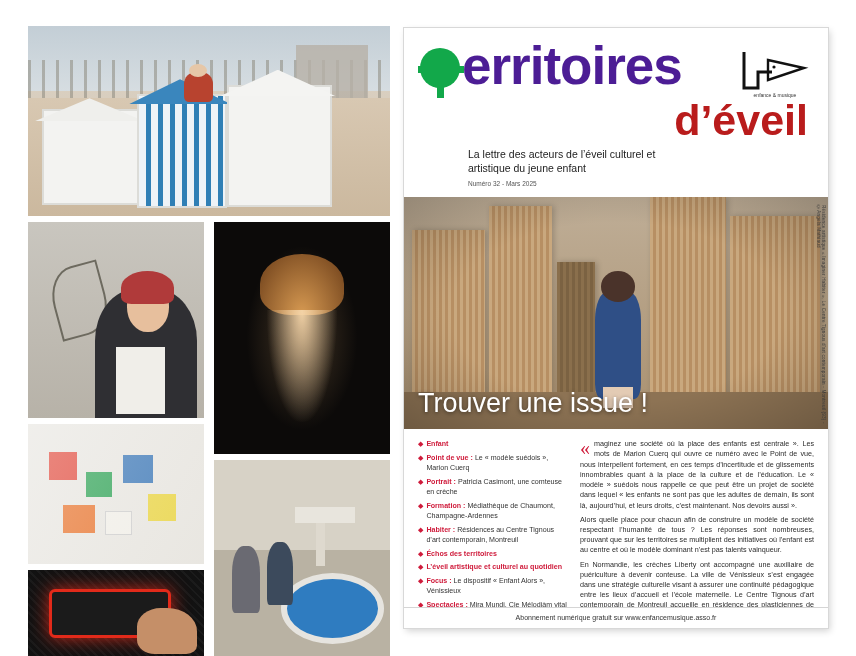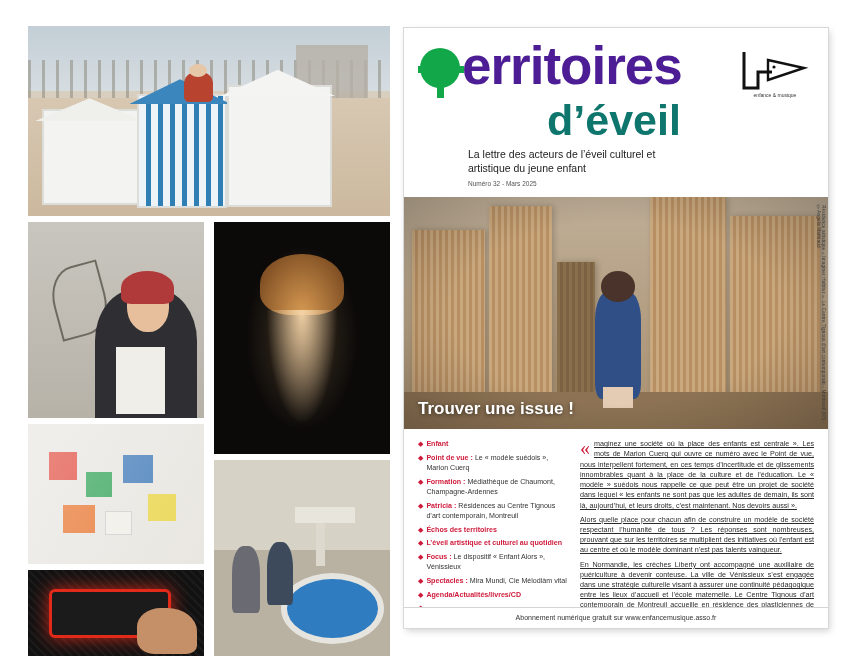--- a/index.html
+++ b/index.html
@@ -88,54 +88,54 @@
   .cover{position:absolute;left:404px;top:28px;width:424px;height:600px;background:#ffffff;
       box-shadow:0 0 0 1px #d8d8d8, 2px 3px 7px rgba(0,0,0,.18);overflow:hidden;}
 
   .masthead{position:relative;padding:14px 16px 4px 16px;}
   .logo-row{display:flex;align-items:flex-start;}
   .logo-mark{position:relative;width:46px;height:52px;flex:0 0 46px;margin-top:4px;}
   .logo-mark .circ{position:absolute;left:0;top:2px;width:40px;height:40px;border-radius:50%;background:#12a84a;}
   .logo-mark .bar{position:absolute;left:-2px;top:20px;width:46px;height:7px;background:#12a84a;}
   .logo-mark .stem{position:absolute;left:17px;top:4px;width:7px;height:48px;background:#12a84a;}
   .title-main{font-size:53px;line-height:.92;color:#4c1d95;font-weight:bold;letter-spacing:-1px;margin-left:-4px;}
-  .title-sub{font-size:43px;line-height:.95;color:#0f766e;font-weight:bold;text-align:center;margin-top:2px;padding-right:4px;}
+  .title-sub{font-size:43px;line-height:.95;color:#b91c1c;font-weight:bold;text-align:right;margin-top:2px;padding-right:4px;}
   .strap{font-size:10.5px;line-height:1.35;color:#222;margin:6px 0 0 48px;max-width:190px;}
   .issue{font-size:6.5px;color:#555;margin:5px 0 0 48px;}
   .bird{position:absolute;right:16px;top:18px;width:74px;height:48px;}
   .bird-cap{position:absolute;right:16px;top:64px;width:74px;text-align:center;font-size:5px;color:#333;}
 
   .hero{position:relative;height:232px;margin:6px 0 0 0;overflow:hidden;background:#cdb79b;}
   .hero .bg{position:absolute;inset:0;background:linear-gradient(#bfae97,#a9906f);}
   .hero .panel{position:absolute;bottom:0;background:repeating-linear-gradient(90deg,#c9a87e 0 3px,#b78f63 3px 6px);
       box-shadow:2px 0 6px rgba(0,0,0,.2);}
   .hero .pa{left:2%;bottom:0;width:17%;height:86%;}
   .hero .pb{left:20%;bottom:0;width:15%;height:96%;}
   .hero .pc{left:36%;bottom:0;width:9%;height:72%;background:repeating-linear-gradient(90deg,#8a6f4c 0 3px,#7b6242 3px 6px);}
   .hero .pd{left:58%;bottom:0;width:18%;height:100%;}
   .hero .pe{left:77%;bottom:0;width:21%;height:92%;}
   .hero .floor{position:absolute;left:0;bottom:0;width:100%;height:16%;background:#8d7354;}
   .hero .child{position:absolute;left:45%;bottom:13%;width:11%;height:46%;background:#2f4f86;border-radius:26% 26% 14% 14%;}
   .hero .child-h{position:absolute;left:46.5%;bottom:55%;width:8%;height:13%;background:#4a332a;border-radius:50%;}
   .hero .child-l{position:absolute;left:47%;bottom:9%;width:7%;height:9%;background:#e3cbb4;}
   .hero .vign{position:absolute;inset:0;background:radial-gradient(ellipse at 50% 50%,rgba(0,0,0,0) 55%,rgba(0,0,0,.22));}
-  .hero-title{position:absolute;left:14px;bottom:10px;font-size:17px;font-weight:bold;color:#fff;
+  .hero-title{position:absolute;left:14px;bottom:10px;font-size:27px;font-weight:normal;color:#fff;
       text-shadow:0 1px 4px rgba(0,0,0,.55);}
   .hero-credit{position:absolute;right:2px;top:8px;writing-mode:vertical-rl;font-size:4.6px;color:#3b3b3b;letter-spacing:.2px;}
 
   .lower{display:flex;padding:10px 14px 0 14px;gap:12px;}
   .toc{width:150px;flex:0 0 150px;font-size:7.1px;line-height:1.45;color:#222;}
   .toc .row{display:flex;margin-bottom:3.4px;}
   .toc .bullet{color:#cf1b3b;margin-right:3px;font-size:7px;line-height:1.3;}
   .toc .lab{color:#cf1b3b;font-weight:bold;}
   .toc .txt{color:#333;}
 
   .edito{flex:1;font-size:7.2px;line-height:1.42;color:#2b2b2b;text-align:justify;}
   .edito .quote{float:left;font-size:20px;color:#cf1b3b;line-height:.7;margin:2px 4px 0 0;font-family:"Liberation Serif",serif;}
-  .edito p{margin:0 0 4px 0;text-decoration:underline;}
+  .edito p{margin:0 0 4px 0;}
 
   .footer{position:absolute;left:0;bottom:0;width:100%;border-top:1px solid #d5d5d5;
       padding:6px 0 7px 0;text-align:center;font-size:7px;color:#333;background:#fff;}
 </style>
 </head>
 <body>
 
 <div class="page">
 
   <div class="collage">
@@ -240,25 +240,29 @@
         <div class="row">
             <span class="bullet">◆</span>
             <span><span class="lab">Enfant</span><span class="txt"></span></span>
           </div>
         <div class="row">
             <span class="bullet">◆</span>
             <span><span class="lab">Point de vue :</span><span class="txt"> Le « modèle suédois », Marion Cuerq</span></span>
           </div>
         <div class="row">
             <span class="bullet">◆</span>
+            <span><span class="lab">Portrait :</span><span class="txt"> Patricia Casimont, une comteuse en crèche</span></span>
+          </div>
+        <div class="row">
+            <span class="bullet">◆</span>
             <span><span class="lab">Formation :</span><span class="txt"> Médiathèque de Chaumont, Champagne-Ardennes</span></span>
           </div>
         <div class="row">
             <span class="bullet">◆</span>
-            <span><span class="lab">Patricia :</span><span class="txt"> Résidences au Centre Tignous d’art contemporain, Montreuil</span></span>
+            <span><span class="lab">Habiter :</span><span class="txt"> Résidences au Centre Tignous d’art contemporain, Montreuil</span></span>
           </div>
         <div class="row">
             <span class="bullet">◆</span>
             <span><span class="lab">Échos des territoires</span><span class="txt"></span></span>
           </div>
         <div class="row">
             <span class="bullet">◆</span>
             <span><span class="lab">L’éveil artistique et culturel au quotidien</span><span class="txt"></span></span>
           </div>
         <div class="row">

